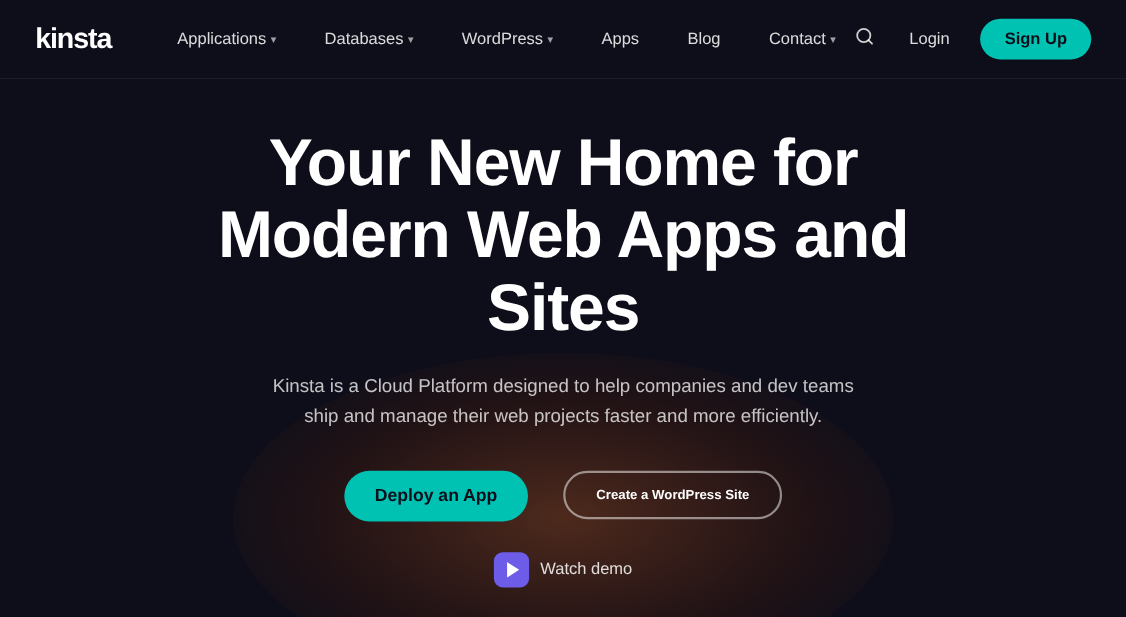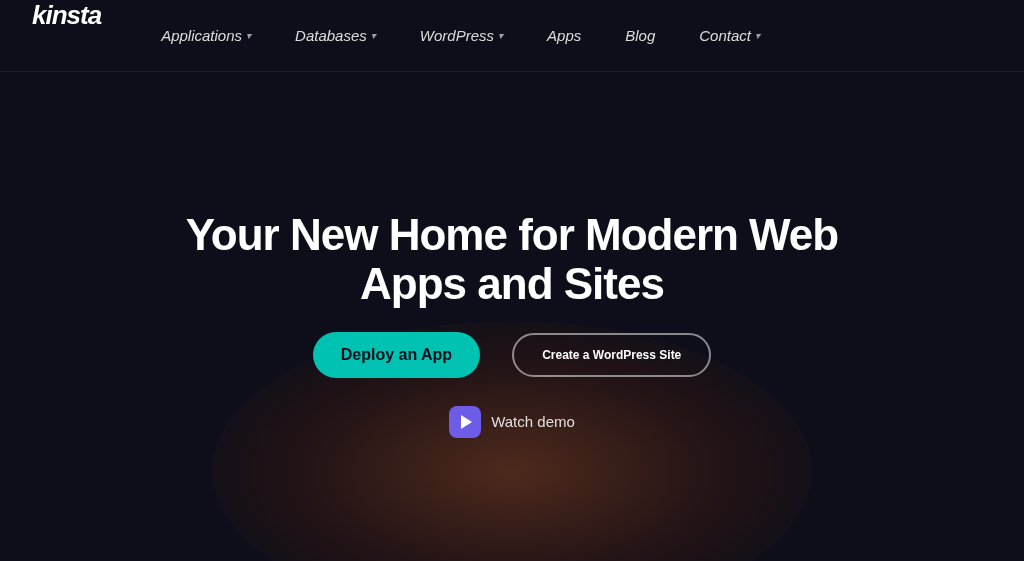--- a/index.html
+++ b/index.html
@@ -13,27 +13,27 @@
       background-color: #0e0e1a;
       color: #ffffff;
       width: 1024px;
       height: 561px;
       overflow: hidden;
     }
 
     
     .navbar {
       display: flex;
-      padding: 0 32px;
+      align-items: center;
+      padding: 16px 32px;
       height: 72px;
       background-color: #0e0e1a;
       border-bottom: 1px solid rgba(255,255,255,0.06);
       position: relative;
       z-index: 10;
-      font-style: italic;
     }
 
     .logo {
       font-size: 26px;
       font-weight: 900;
       color: #ffffff;
       letter-spacing: -1px;
       margin-right: 48px;
       flex-shrink: 0;
     }
@@ -118,21 +118,21 @@
       left: 50%;
       transform: translateX(-50%);
       width: 600px;
       height: 300px;
       background: radial-gradient(ellipse, rgba(120, 60, 30, 0.6) 0%, rgba(80, 30, 10, 0.3) 50%, transparent 80%);
       border-radius: 50%;
       pointer-events: none;
     }
 
     .hero-title {
-      font-size: 44px;
+      font-size: 60px;
       font-weight: 900;
       line-height: 1.1;
       max-width: 680px;
       margin-bottom: 24px;
       letter-spacing: -1px;
       position: relative;
       z-index: 1;
     }
 
     .hero-subtitle {
@@ -141,21 +141,21 @@
       max-width: 560px;
       line-height: 1.6;
       margin-bottom: 36px;
       position: relative;
       z-index: 1;
     }
 
     .hero-buttons {
       display: flex;
       gap: 32px;
-      align-items: center;
+      align-items: flex-start;
       margin-bottom: 28px;
       position: relative;
       z-index: 1;
     }
 
     .btn-primary {
       background-color: #00c2b3;
       color: #0e0e1a;
       font-size: 16px;
       font-weight: 700;
@@ -235,24 +235,35 @@
     </div>
     <div class="nav-item">
       <span>Blog</span>
     </div>
     <div class="nav-item">
       <span>Contact</span>
       <span class="chevron">▾</span>
     </div>
   </div>
 
+  <div class="nav-actions">
+    <div class="search-icon-btn">
+      <svg width="18" height="18" viewBox="0 0 24 24" fill="none" stroke="currentColor" stroke-width="2.2" stroke-linecap="round" stroke-linejoin="round">
+        <circle cx="11" cy="11" r="8"></circle>
+        <line x1="21" y1="21" x2="16.65" y2="16.65"></line>
+      </svg>
+    </div>
+    <div class="login-btn">Login</div>
+    <div class="signup-btn">Sign Up</div>
+  </div>
 </nav>
 
 <section class="hero">
   <h1 class="hero-title">Your New Home for Modern Web Apps and Sites</h1>
+  <p class="hero-subtitle">Kinsta is a Cloud Platform designed to help companies and dev teams ship and manage their web projects faster and more efficiently.</p>
 
   <div class="hero-buttons">
     <div class="btn-primary">Deploy an App</div>
     <div class="btn-secondary">Create a WordPress Site</div>
   </div>
 
   <div class="watch-demo">
     <div class="play-icon-wrapper">
       <div class="play-triangle"></div>
     </div>

